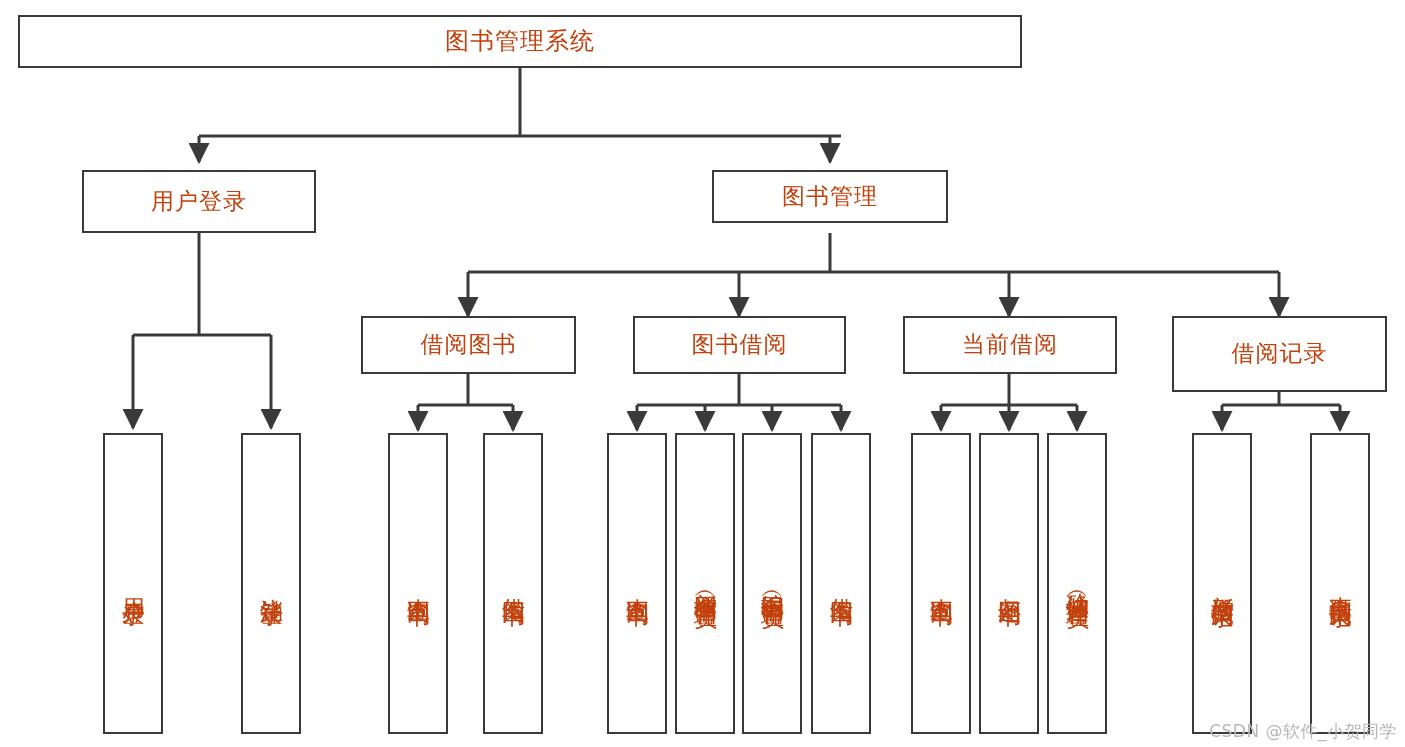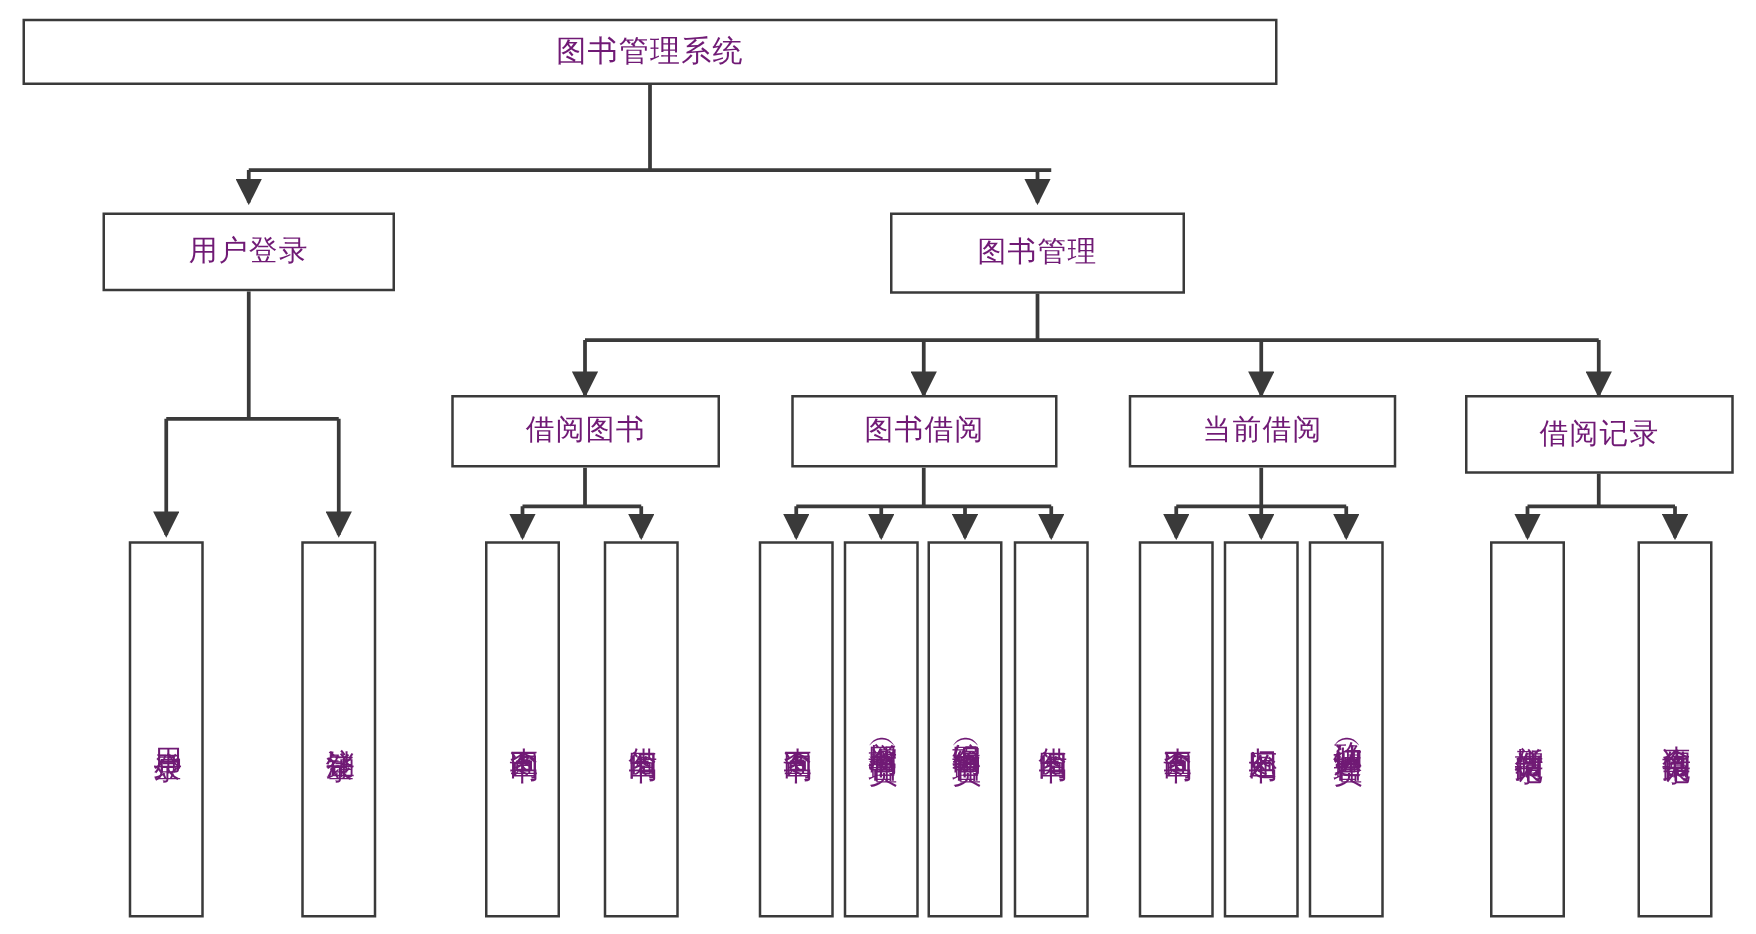--- a/index.html
+++ b/index.html
@@ -27,21 +27,21 @@
     pointer-events: none;
   }
   .node {
     position: absolute;
     box-sizing: border-box;
     border: 2.5px solid #3a3a3a;
     background: #ffffff;
     display: flex;
     align-items: center;
     justify-content: center;
-    color: #701a75;
+    color: #c2410c;
   }
   .node.horiz {
     font-size: 23px;
     letter-spacing: 1px;
     line-height: 1.1;
   }
   .node.vert {
     writing-mode: vertical-rl;
     text-orientation: upright;
     font-size: 23px;
@@ -123,34 +123,34 @@
     </g>
   </svg>
 
   <div class="node horiz" id="root-node" style="left:18px; top:15px; width:1004px; height:53px;">
     <span>图书管理系统</span>
   </div>
 
   <div class="node horiz" style="left:82px; top:170px; width:234px; height:63px;">
     <span>用户登录</span>
   </div>
-  <div class="node horiz" style="left:712px; top:170px; width:236px; height:65px;">
+  <div class="node horiz" style="left:712px; top:170px; width:236px; height:53px;">
     <span>图书管理</span>
   </div>
 
   <div class="node horiz" style="left:361px; top:316px; width:215px; height:58px;">
     <span>借阅图书</span>
   </div>
   <div class="node horiz" style="left:903px; top:316px; width:214px; height:58px;">
     <span>当前借阅</span>
   </div>
   <div class="node horiz" style="left:633px; top:316px; width:213px; height:58px;">
     <span>图书借阅</span>
   </div>
-  <div class="node horiz" style="left:1172px; top:316px; width:215px; height:63px;">
+  <div class="node horiz" style="left:1172px; top:316px; width:215px; height:76px;">
     <span>借阅记录</span>
   </div>
 
   <div class="node vert" style="left:103px; top:433px; width:60px; height:301px;">
     <span class="vtext">用户登录</span>
   </div>
   <div class="node vert" style="left:241px; top:433px; width:60px; height:301px;">
     <span class="vtext">注销登录</span>
   </div>
 
@@ -184,14 +184,15 @@
     <span class="vtext">确认归还（管理员）</span>
   </div>
 
   <div class="node vert" style="left:1192px; top:433px; width:60px; height:301px;">
     <span class="vtext">新增借阅记录</span>
   </div>
   <div class="node vert" style="left:1310px; top:433px; width:60px; height:301px;">
     <span class="vtext">查询借阅记录</span>
   </div>
 
+  <div id="watermark">CSDN @软件_小贺同学</div>
 
 </div>
 
 </body></html>

